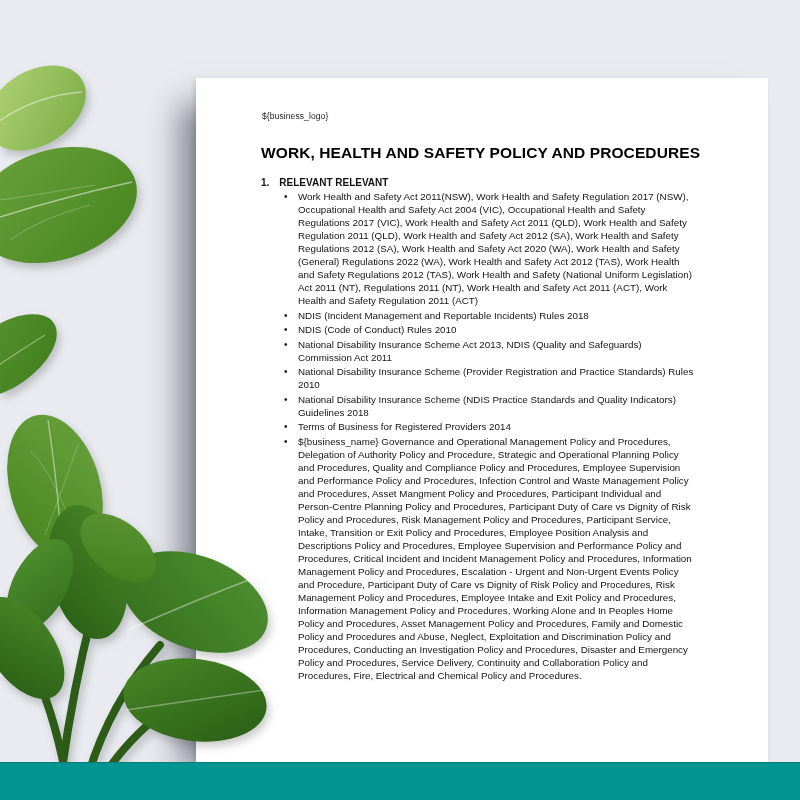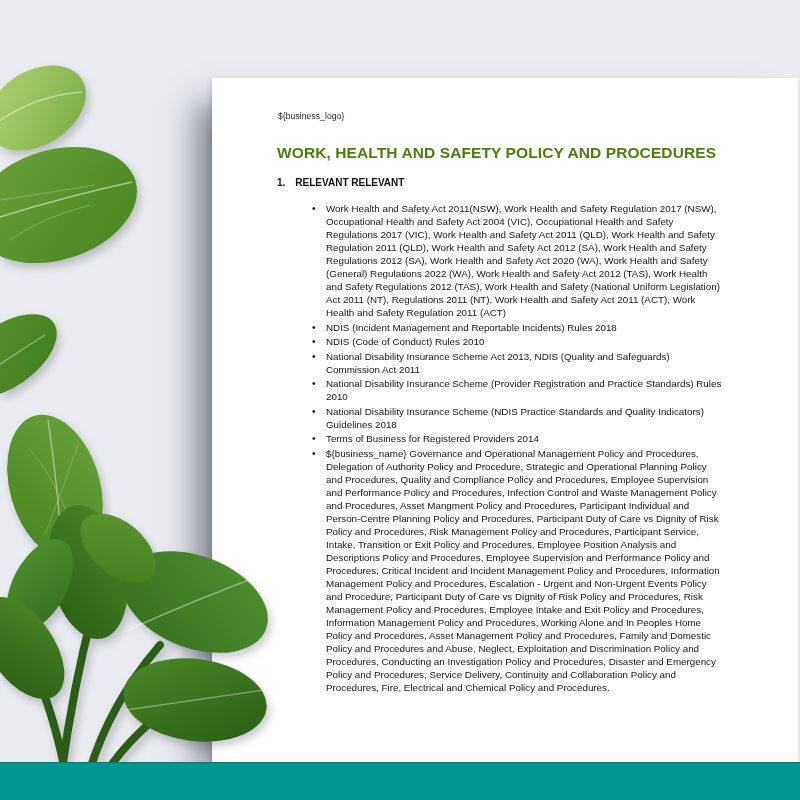--- a/index.html
+++ b/index.html
@@ -7,42 +7,41 @@
     position:relative; width:800px; height:800px;
     background:#e9ebf0; overflow:hidden;
     font-family:"Liberation Sans", sans-serif;
   }
   .plant {
     position:absolute; left:0; top:0; width:270px; height:800px;
     z-index:3; filter:drop-shadow(3px 5px 4px rgba(60,70,60,0.28));
     pointer-events:none;
   }
   .paper {
-    position:absolute; left:212px; top:78px; width:572px; height:685px;
+    position:absolute; left:196px; top:78px; width:572px; height:685px;
     background:#ffffff; z-index:2;
     box-shadow:-26px 16px 30px -10px rgba(40,45,60,0.55), -2px 2px 5px rgba(0,0,0,0.12);
-    padding-left:14px;
   }
   .logo {
     position:absolute; left:66px; top:33px;
     font-size:8.5px; color:#222222; letter-spacing:0.1px;
   }
   .title {
     position:absolute; left:65px; top:66px; margin:0;
-    font-size:15.5px; font-weight:bold; color:#4d7c0f;
+    font-size:15.5px; font-weight:bold; color:#000000;
     letter-spacing:0.1px; white-space:nowrap;
   }
   .section-head {
     position:absolute; left:65px; top:99px;
     font-size:10px; font-weight:bold; color:#101010;
     display:flex; gap:10px;
   }
   .bullets {
     position:absolute; left:86px; top:112px; width:412px;
-    margin:12px; padding:0; list-style:none;
+    margin:0; padding:0; list-style:none;
     font-size:9.8px; line-height:13px; color:#141414;
     text-align:left;
   }
   .bullets li { position:relative; padding-left:16px; margin-bottom:1.5px; }
   .bullets li::before {
     content:"\2022"; position:absolute; left:2px; top:0;
     font-size:10px; color:#141414;
   }
   .accent-bar {
     position:absolute; left:0; bottom:0; width:800px; height:37px;

